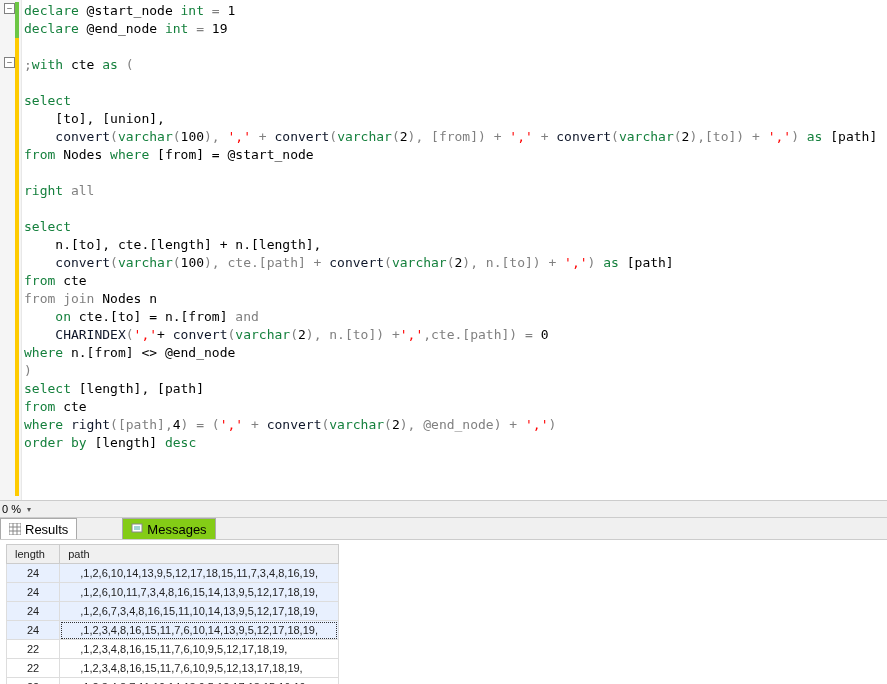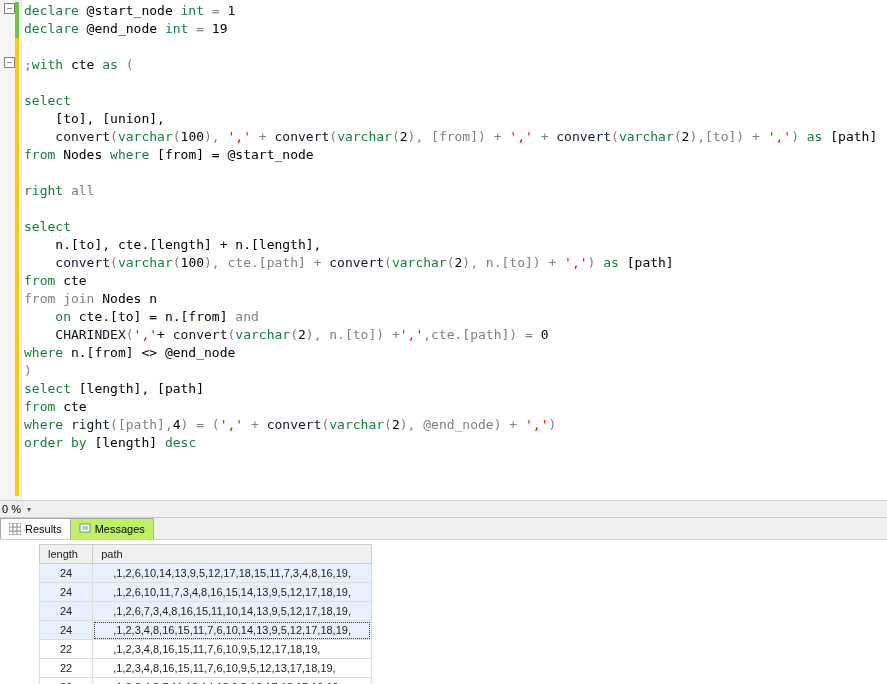--- a/index.html
+++ b/index.html
@@ -10,25 +10,25 @@
 .change-bar { position:absolute; left:15px; width:4px; }
 .bar-green { background:#6cc644; }
 .bar-yellow { background:#fecb00; }
 .code { padding:2px 4px 2px 2px; line-height:18px; white-space:pre; color:#000; flex:1; overflow:auto; }
 .kw { color:#15803d; }
 .str { color:#ff0000; }
 .gray { color:#808080; }
 .fn { color:#0f172a; }
 .splitter-info { display:flex; align-items:center; height:18px; border-top:1px solid #ccc; border-bottom:1px solid #ccc; background:#f0f0f0; font-size:11px; font-family:'Segoe UI',sans-serif; padding-left:2px; gap:4px; }
 .dd-arrow { font-size:8px; color:#555; padding:0 2px; cursor:pointer; }
-.tabs { display:flex; height:22px; background:#f0f0f0; border-bottom:1px solid #ccc; font-family:'Segoe UI',sans-serif; font-size:11px; }
+.tabs { display:flex; height:22px; background:#f0f0f0; border-bottom:1px solid #ccc; font-family:'Segoe UI',sans-serif; font-size:13px;gap:26px; }
 .tab { display:flex; align-items:center; gap:4px; padding:2px 8px; border:1px solid #aaa; border-bottom:none; background:#fff; margin-right:-1px; cursor:pointer; }
-.tab.inactive { background:#bef264; }
+.tab.inactive { background:#84cc16;margin-left:20px; }
 .tab-icon { width:12px; height:12px; display:inline-block; }
-.results { font-family:'Segoe UI',sans-serif; font-size:11px; flex:1; overflow:auto; background:#fff; padding:4px 6px;margin-left:33px; }
+.results { font-family:'Segoe UI',sans-serif; font-size:11px; flex:1; overflow:auto; background:#fff; padding:4px 6px; }
 .grid { border-collapse:collapse; }
 .grid th { background:#f0f0f0; border:1px solid #ccc; padding:3px 8px; font-weight:normal; text-align:left; min-width:45px; color:#222;}
 .grid td { border:1px solid #ddd; padding:3px 20px; color:#222; }
 .grid tr.sel td { background:#e8f0fe; }
 .grid tr.focus td:nth-child(2) { outline:1px dotted #333; outline-offset:-2px; }
 </style>
 </head>
 <body>
 
 <div class="editor-wrap">

